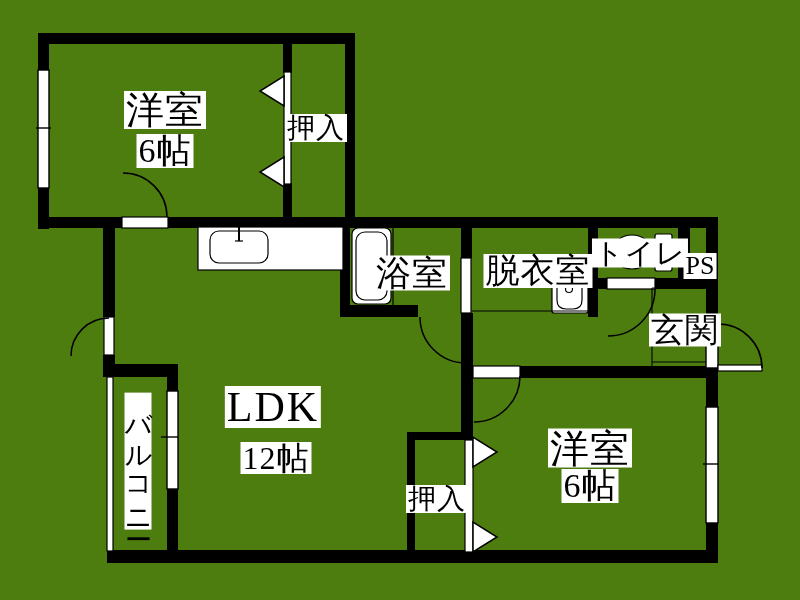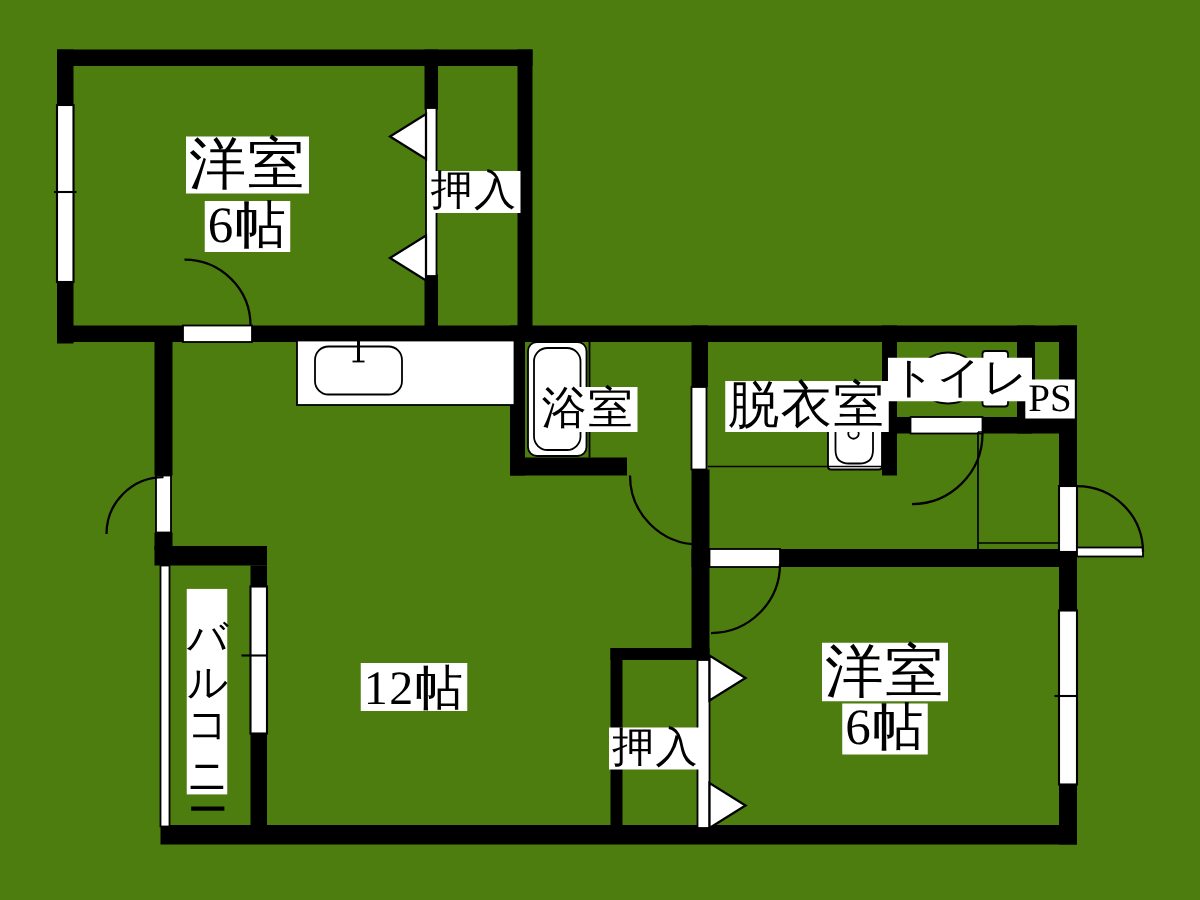--- a/index.html
+++ b/index.html
@@ -124,29 +124,31 @@
       <line x1="652" y1="362" x2="706" y2="362"></line>
       <line x1="472" y1="311" x2="588" y2="311"></line>
     </g>
   </svg>
 
   <div class="room-label" style="left:165px;top:110px;font-size:38px;">洋室</div>
   <div class="room-label" style="left:165px;top:151px;font-size:34px;">6帖</div>
 
   <div class="room-label" style="left:316px;top:128px;font-size:28px;">押入</div>
 
-  <div class="room-label" style="left:392px;top:273px;font-size:30px;">浴室</div>
+  <div class="room-label" style="left:412px;top:273px;font-size:35px;">浴室</div>
 
   <div class="room-label" style="left:538px;top:271px;font-size:34px;">脱衣室</div>
 
   <div class="room-label" style="left:640px;top:253px;font-size:29px;">トイレ</div>
 
   <div class="room-label" style="left:700px;top:266px;font-size:26px;letter-spacing:0;">PS</div>
 
+  <div class="room-label" style="left:685px;top:330px;font-size:33px;">玄関</div>
 
+  <div class="room-label" style="left:273px;top:407px;font-size:42px;letter-spacing:2px;">LDK</div>
   <div class="room-label" style="left:276px;top:458px;font-size:32px;">12帖</div>
 
   <div class="room-label" style="left:437px;top:499px;font-size:28px;">押入</div>
 
   <div class="room-label" style="left:590px;top:448px;font-size:39px;">洋室</div>
   <div class="room-label" style="left:590px;top:486px;font-size:34px;">6帖</div>
 
   <div class="room-label vertical" style="left:138px;top:461px;font-size:27px;">バルコニー</div>
 
 </div>

